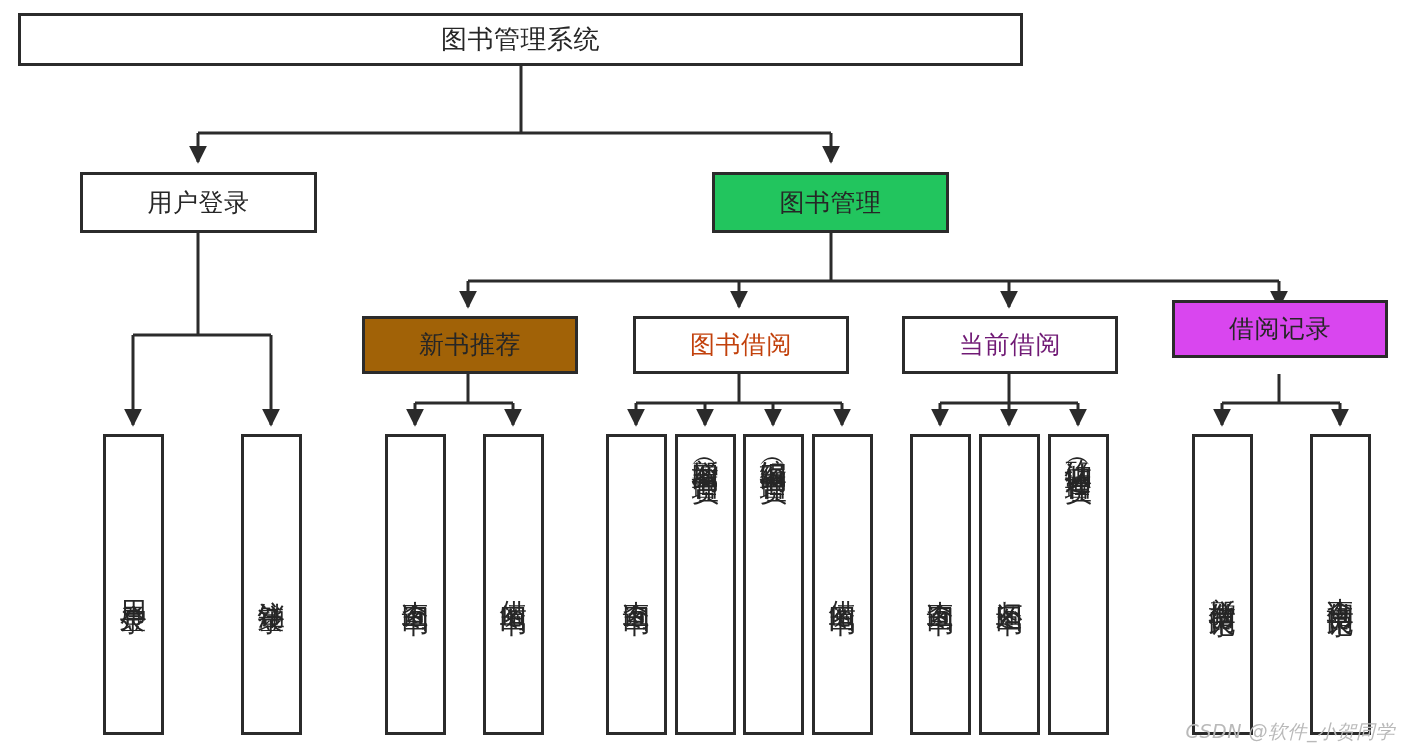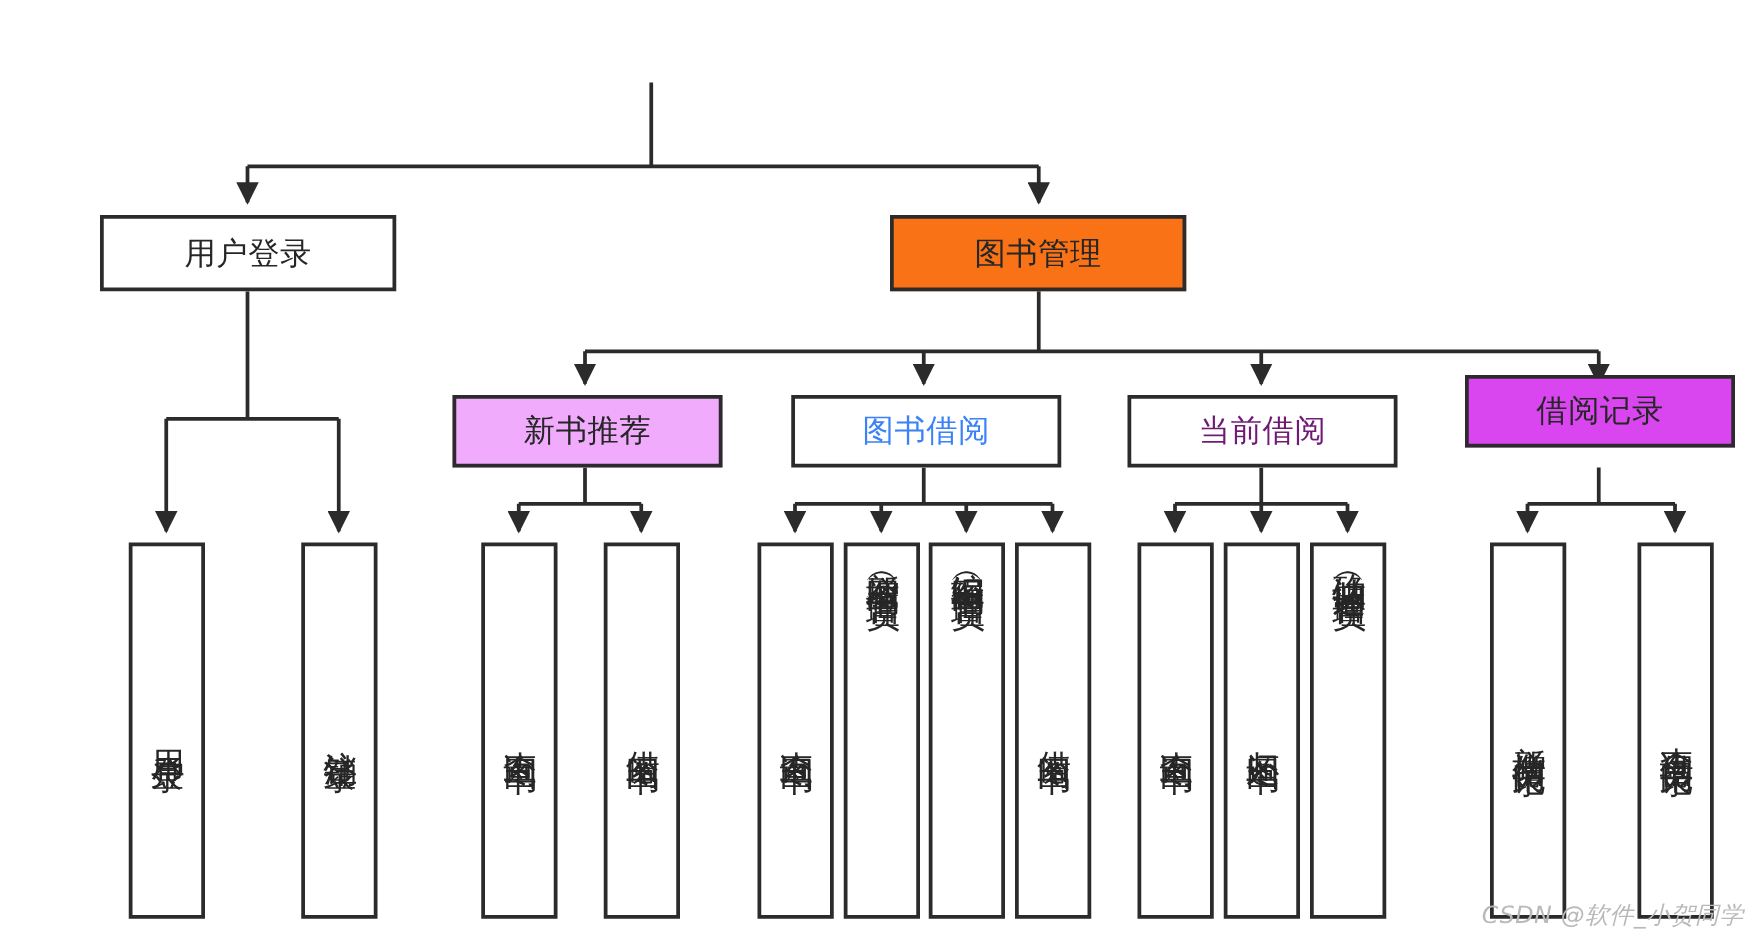--- a/index.html
+++ b/index.html
@@ -127,35 +127,38 @@
       <path d="M 1009 403 L 1009 425" marker-end="url(#arrow)"></path>
       <path d="M 1078 403 L 1078 425" marker-end="url(#arrow)"></path>
 
       <path d="M 1279 374 L 1279 403"></path>
       <path d="M 1222 403 L 1340 403"></path>
       <path d="M 1222 403 L 1222 425" marker-end="url(#arrow)"></path>
       <path d="M 1340 403 L 1340 425" marker-end="url(#arrow)"></path>
     </g>
   </svg>
 
+  <div class="node lvl0" style="left: 18px; top: 13px; width: 1005px; height: 53px; border-color: rgb(43, 43, 43); background: rgb(255, 255, 255);">
+    <span class="label" style="color: rgb(38, 38, 38);">图书管理系统</span>
+  </div>
 
   <div class="node lvl1" style="left: 80px; top: 172px; width: 237px; height: 61px; border-color: rgb(43, 43, 43); background: rgb(255, 255, 255);">
     <span class="label" style="color: rgb(38, 38, 38);">用户登录</span>
   </div>
 
-  <div class="node lvl1" style="left: 712px; top: 172px; width: 237px; height: 61px; border-color: rgb(43, 43, 43); background: #f97316;">
+  <div class="node lvl1" style="left: 712px; top: 172px; width: 237px; height: 61px; border-color: rgb(43, 43, 43); background: #22c55e;">
     <span class="label" style="color: rgb(38, 38, 38);">图书管理</span>
   </div>
 
-  <div class="node lvl2" style="left: 362px; top: 316px; width: 216px; height: 58px; border-color: rgb(43, 43, 43); background: #f0abfc;">
+  <div class="node lvl2" style="left: 362px; top: 316px; width: 216px; height: 58px; border-color: rgb(43, 43, 43); background: #a16207;">
     <span class="label" style="color: rgb(38, 38, 38);">新书推荐</span>
   </div>
 
   <div class="node lvl2" style="left: 633px; top: 316px; width: 216px; height: 58px; border-color: rgb(43, 43, 43); background: rgb(255, 255, 255);">
-    <span class="label" style="color: #3b82f6;">图书借阅</span>
+    <span class="label" style="color: #c2410c;">图书借阅</span>
   </div>
 
   <div class="node lvl2" style="left: 902px; top: 316px; width: 216px; height: 58px; border-color: rgb(43, 43, 43); background: rgb(255, 255, 255);">
     <span class="label" style="color: #701a75;">当前借阅</span>
   </div>
 
   <div class="node lvl2" style="left: 1172px; top: 300px; width: 216px; height: 58px; border-color: rgb(43, 43, 43); background: #d946ef;">
     <span class="label" style="color: rgb(38, 38, 38);">借阅记录</span>
   </div>
 

